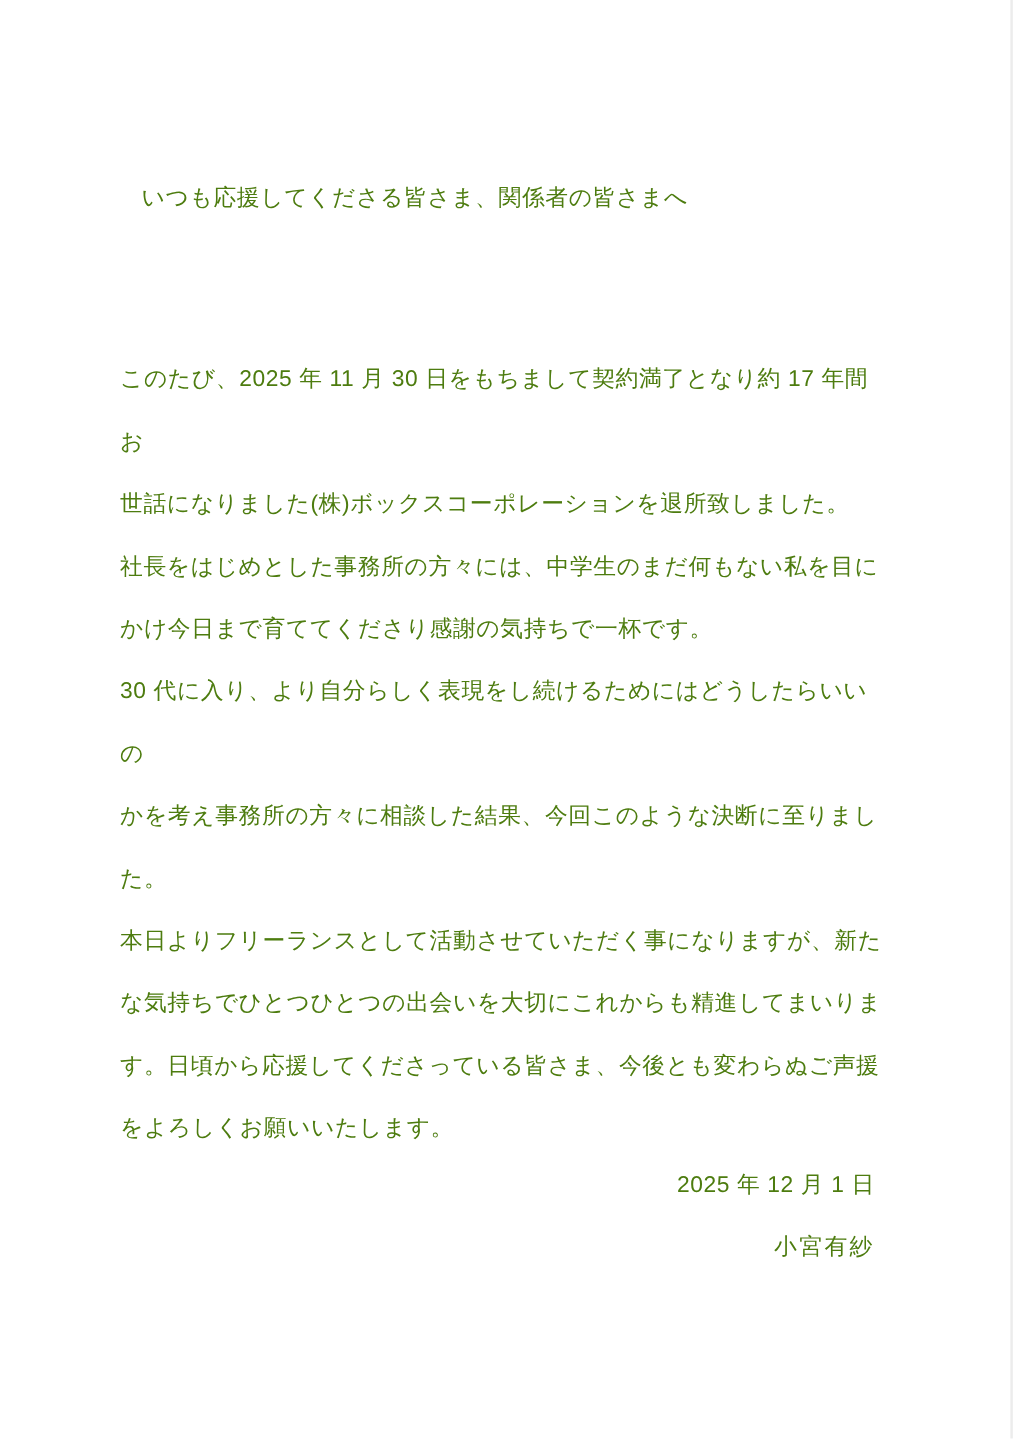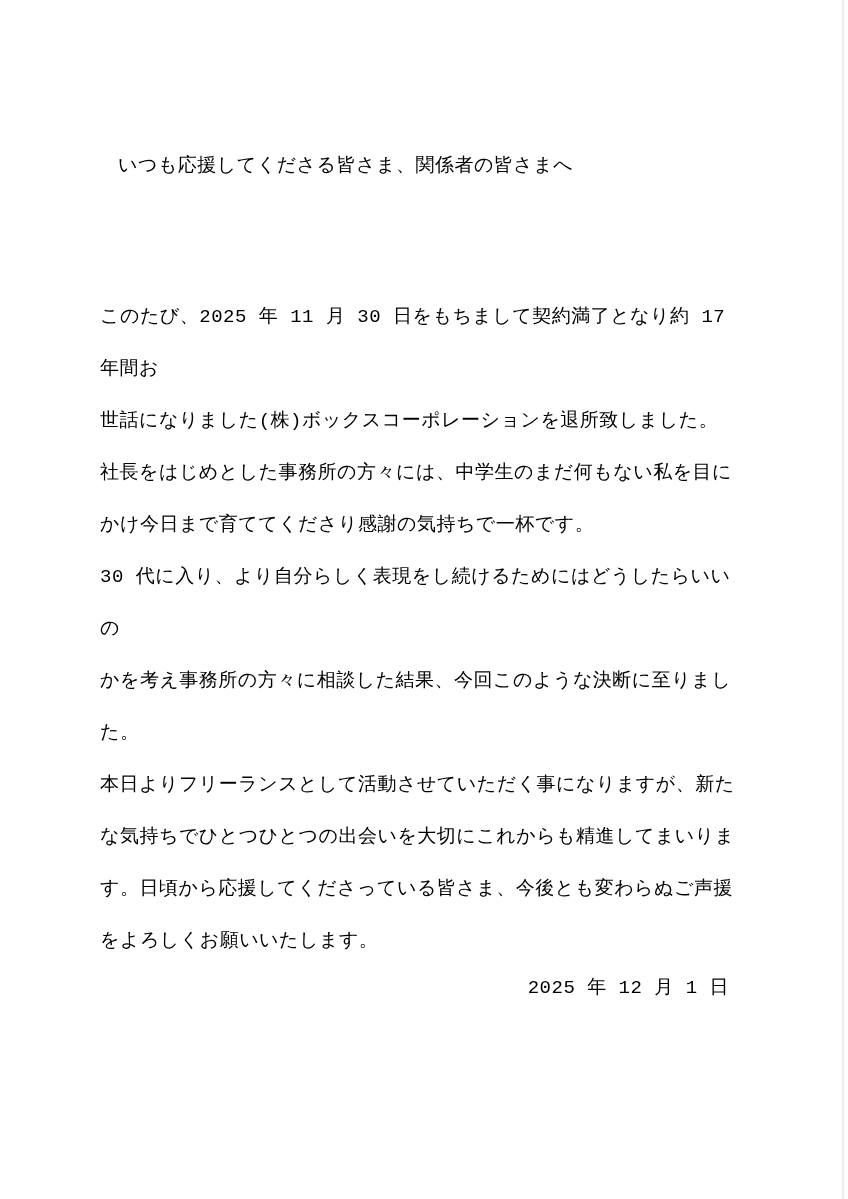--- a/index.html
+++ b/index.html
@@ -6,22 +6,22 @@
     margin: 0;
     padding: 0;
     background: #ffffff;
   }
   .page {
     position: relative;
     width: 848px;
     height: 1199px;
     background: #ffffff;
     overflow: hidden;
-    font-family: Liberation Mono, monospace;
-    color: #000000;
+    font-family: Liberation Sans, sans-serif;
+    color: #4d7c0f;
   }
   .page-edge {
     position: absolute;
     top: 0;
     bottom: 0;
     right: 4px;
     width: 2px;
     background: #ececec;
   }
   .salutation {
@@ -77,13 +77,14 @@
 30 代に入り、より自分らしく表現をし続けるためにはどうしたらいいの
 かを考え事務所の方々に相談した結果、今回このような決断に至りまし
 た。
 本日よりフリーランスとして活動させていただく事になりますが、新た
 な気持ちでひとつひとつの出会いを大切にこれからも精進してまいりま
 す。日頃から応援してくださっている皆さま、今後とも変わらぬご声援
 をよろしくお願いいたします。</div>
 
   <div class="letter-date">2025 年 12 月 1 日</div>
 
+  <div class="letter-signature">小宮有紗</div>
 </div>
 
 </body></html>

